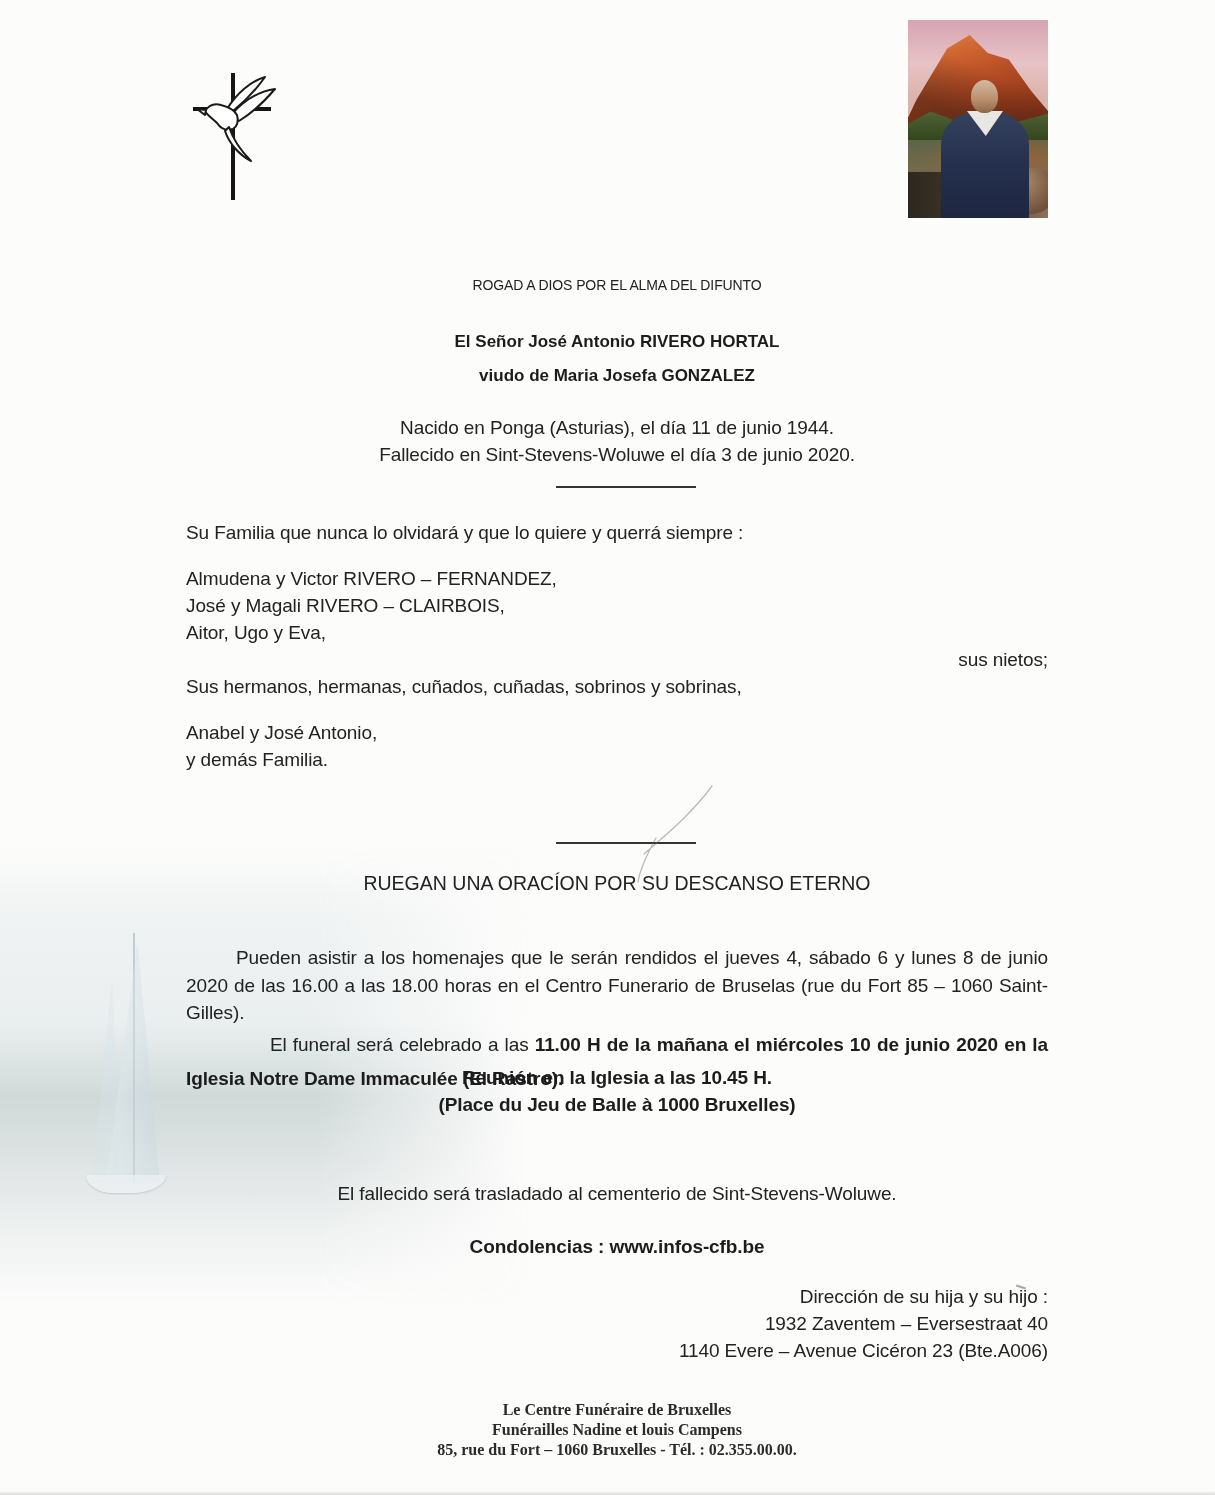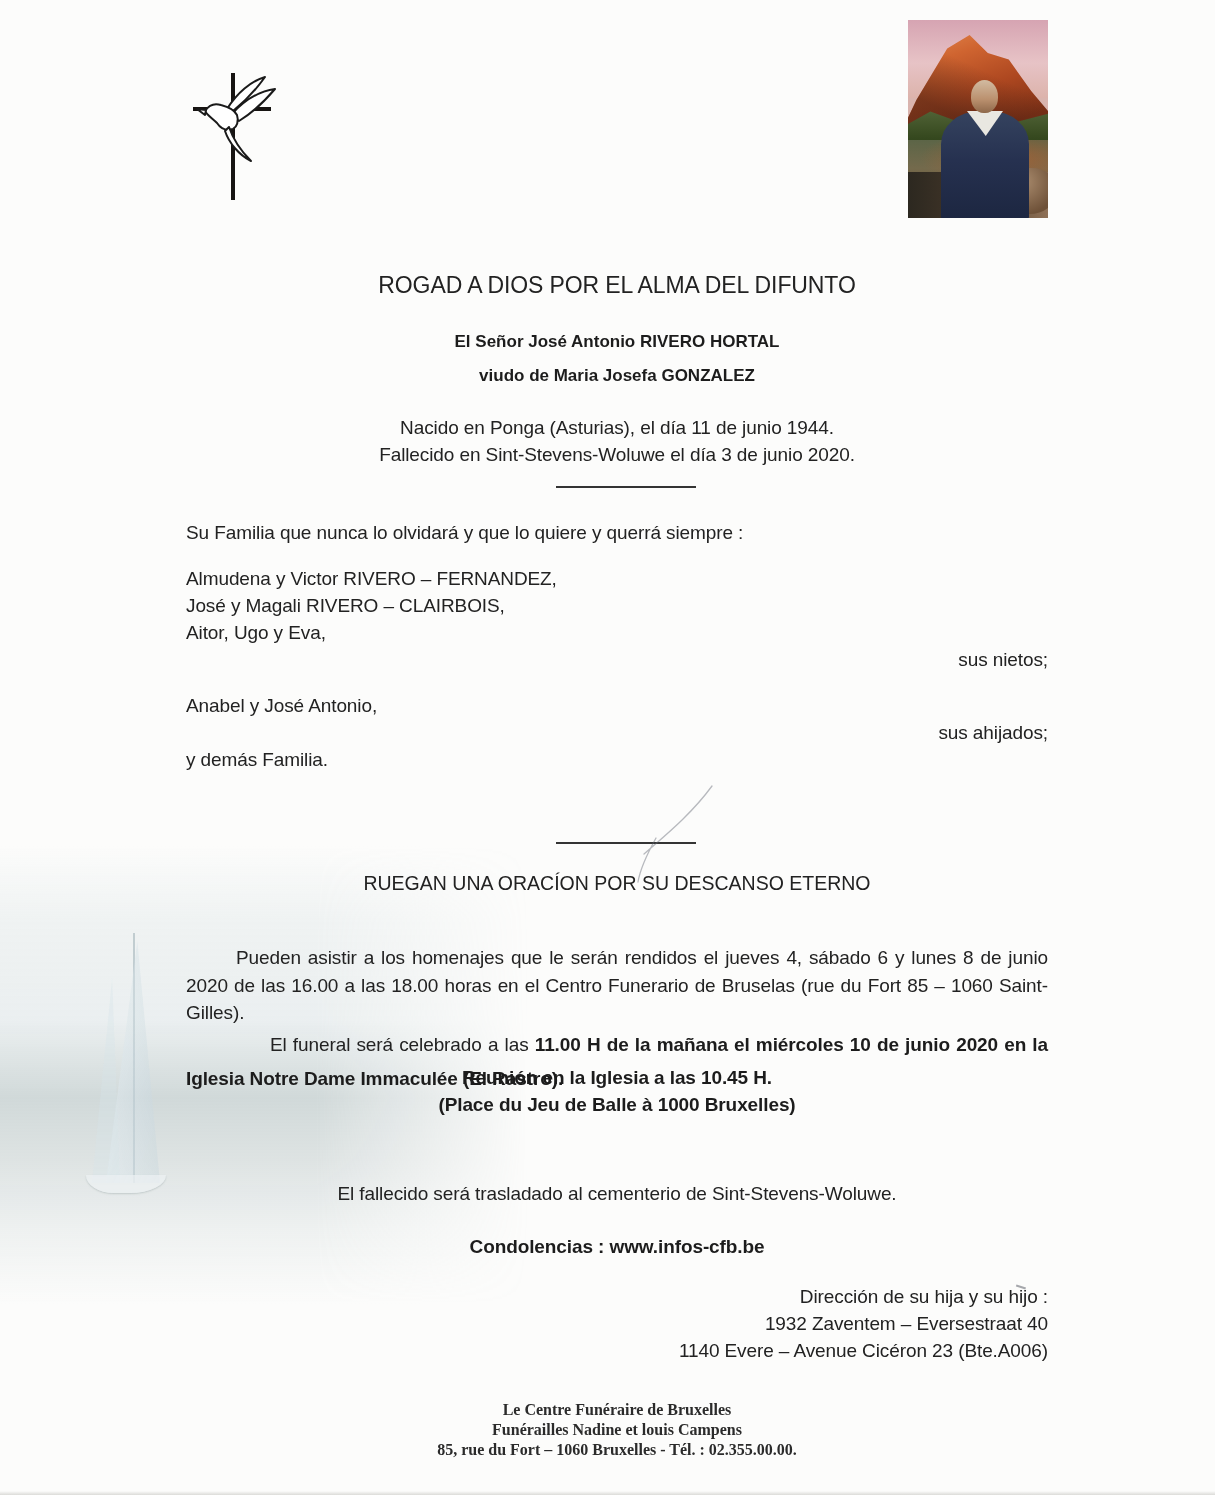--- a/index.html
+++ b/index.html
@@ -50,21 +50,21 @@
   .w-hull{left:86px;top:330px;width:80px;height:18px;opacity:.8;
     background:rgba(236,241,243,.9);border-radius:0 0 45% 35% / 0 0 100% 100%;
     box-shadow:0 1px 2px rgba(96,118,124,.35);}
   
   .content{position:absolute;left:186px;top:0;width:862px;height:100%;}
   .blk{position:absolute;left:0;width:100%;}
   .t-center{text-align:center;}
   .t-right{text-align:right;}
   .t-just{text-align:justify;}
   .body-txt{font-size:19px;line-height:27px;letter-spacing:-.1px;}
-  .invocation{top:272px;font-size:23px;}
+  .invocation{top:272px;font-size:14px;}
   .name{top:325px;font-size:17px;font-weight:bold;line-height:34px;color:#1c1c1c;}
   .dates{top:414px;}
   .divider{position:absolute;left:calc(50% - 61px);width:140px;height:2px;background:#343434;}
   .div1{top:486px;}
   .div2{top:842px;}
   .family{top:519px;}
   .family .gap{height:19px;}
   .prayer{top:872px;font-size:19.5px;}
   .homage{top:944px;line-height:27.5px;text-indent:50px;}
   .funeral{top:1028px;line-height:34px;text-indent:84px;}
@@ -133,23 +133,23 @@
 
     <div class="divider div1"></div>
 
     <div class="blk family body-txt">
       <div>Su Familia que nunca lo olvidará y que lo quiere y querrá siempre :</div>
       <div class="gap"></div>
       <div>Almudena y Victor RIVERO – FERNANDEZ,</div>
       <div>José y Magali RIVERO – CLAIRBOIS,</div>
       <div>Aitor, Ugo y Eva,</div>
       <div class="t-right">sus nietos;</div>
+      <div>Sus hermanos, hermanas, cuñados, cuñadas, sobrinos y sobrinas,</div>
       <div class="gap"></div>
       <div>Anabel y José Antonio,</div>
-      <div class="t-right">sus ahijados;</div>
       <div>y demás Familia.</div>
     </div>
 
     <div class="divider div2"></div>
 
     <div class="blk prayer t-center">RUEGAN UNA ORACÍON POR SU DESCANSO ETERNO</div>
 
     <div class="blk homage t-just body-txt">Pueden asistir a los homenajes que le serán rendidos el jueves 4, sábado 6 y lunes 8 de junio 2020 de las 16.00 a las 18.00 horas en el Centro Funerario de Bruselas (rue du Fort 85 – 1060 Saint-Gilles).</div>
 
     <div class="blk funeral t-just body-txt"><span>El funeral será celebrado a las </span><b>11.00 H de la mañana el miércoles 10 de junio 2020 en la Iglesia Notre Dame Immaculée (El Rastro).</b></div>

